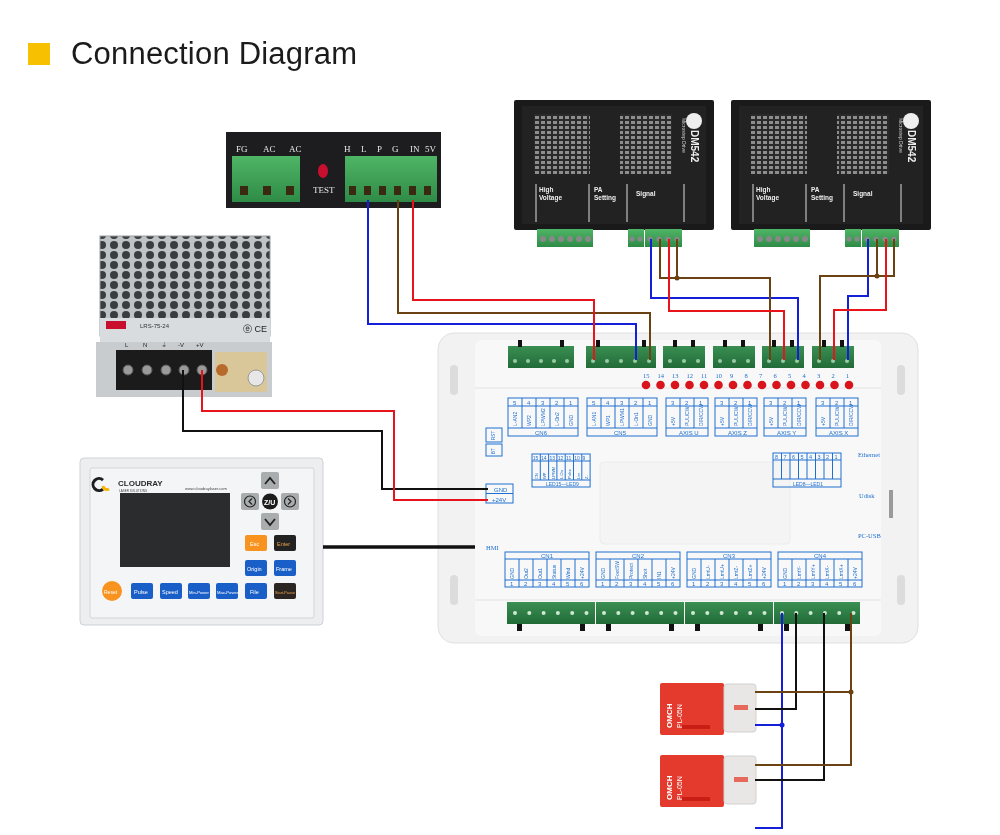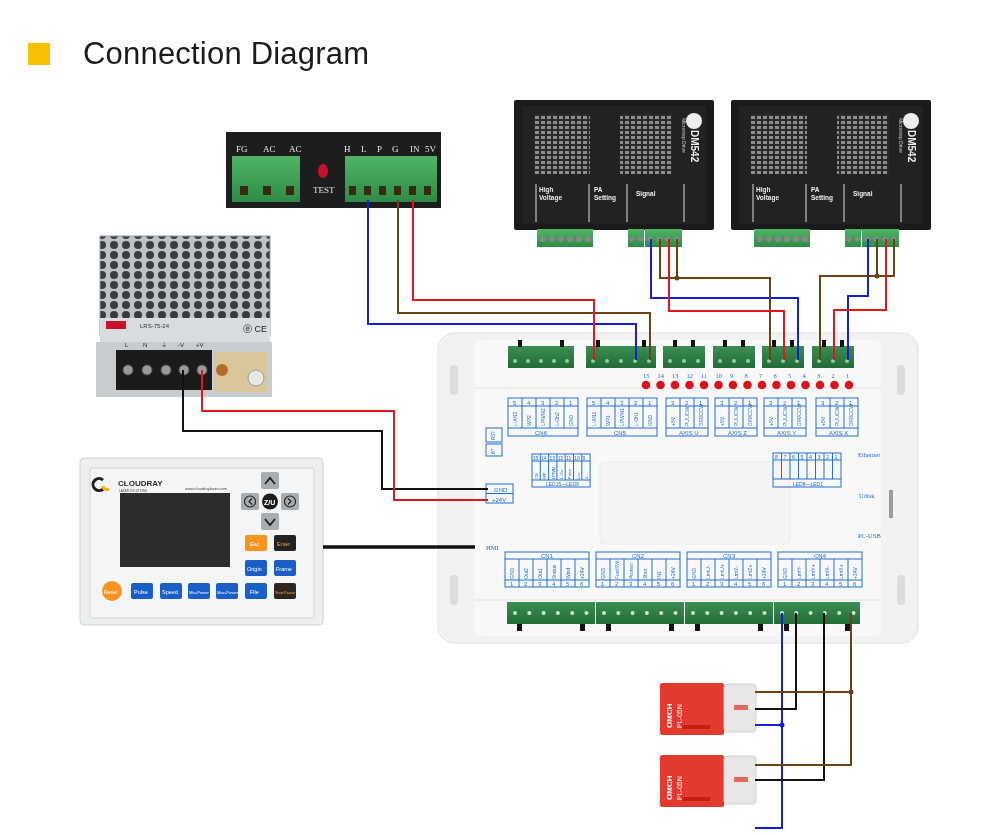--- a/index.html
+++ b/index.html
@@ -1,19 +1,19 @@
 <!DOCTYPE html>
 <html><head>
 <meta charset="utf-8">
 <style>
   html,body{margin:0;padding:0;background:#fff;}
   body{width:1000px;height:835px;position:relative;overflow:hidden;font-family:"Liberation Sans",sans-serif;}
   .title-wrap{position:absolute;left:28px;top:36px;display:flex;align-items:center;}
   .title-square{width:22px;height:22px;background:#f7c000;margin-right:21px;}
-  .title{font-size:31px;color:#1b1b1b;letter-spacing:0.2px;margin-left:12px;}
+  .title{font-size:31px;color:#1b1b1b;letter-spacing:0.2px;}
   svg#diagram{position:absolute;left:0;top:0;}
   .serif{font-family:"Liberation Serif",serif;}
 </style>
 </head>
 <body>
 
 <div class="title-wrap">
   <div class="title-square"></div>
   <div class="title">Connection Diagram</div>
 </div>

